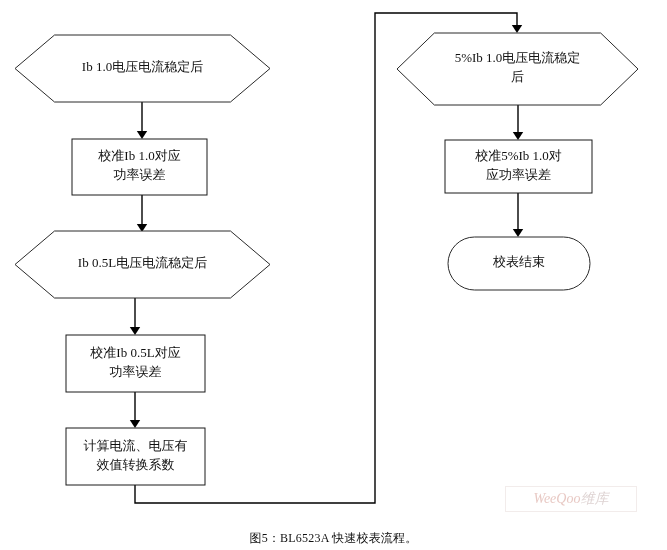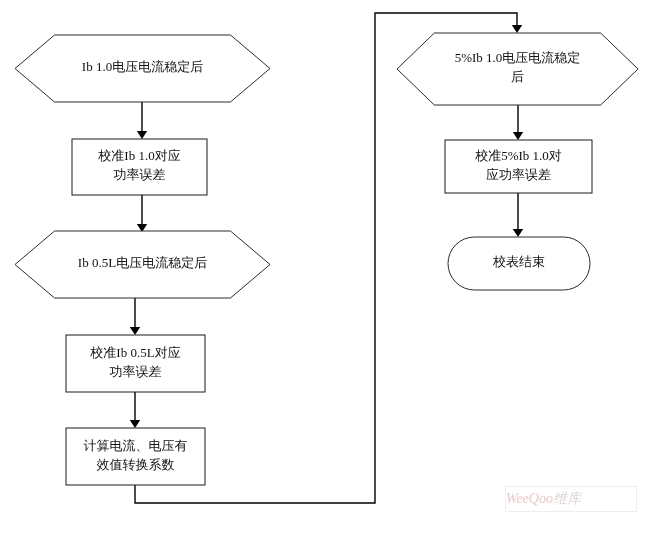--- a/index.html
+++ b/index.html
@@ -66,21 +66,21 @@
   .watermark {
     position: absolute;
     left: 505px;
     top: 486px;
     width: 132px;
     height: 26px;
     border: 1px solid #f2eceb;
     box-sizing: border-box;
     display: flex;
     align-items: center;
-    justify-content: flex-start;
+    justify-content: center;
     font-family: "Liberation Serif", "DejaVu Serif", serif;
     font-size: 14px;
     font-style: italic;
     color: #ded3d2;
     user-select: none;
   }
   .watermark .wm-accent {
     color: #e8c9c4;
     font-style: italic;
   }
@@ -154,18 +154,19 @@
           <text x="518.5" y="157" class="node-text">校准5%Ib 1.0对</text>
           <text x="518.5" y="176" class="node-text">应功率误差</text>
         </g>
         <g>
           <rect x="448" y="237" width="142" height="53" rx="26.5" ry="26.5" class="node-shape terminal"></rect>
           <text x="519" y="263.5" class="node-text">校表结束</text>
         </g>
       </g>
   </svg>
 
+  <div class="caption">图5：BL6523A 快速校表流程。</div>
 
   <div class="watermark">
     <span class="wm-accent">WeeQoo</span>
       <span>维库</span>
   </div>
 </div>
 
 </body></html>

